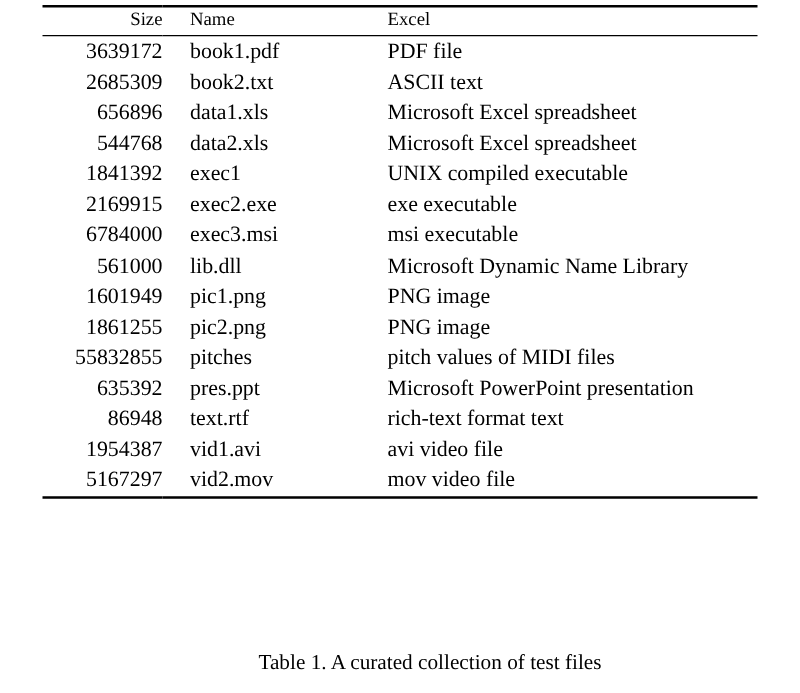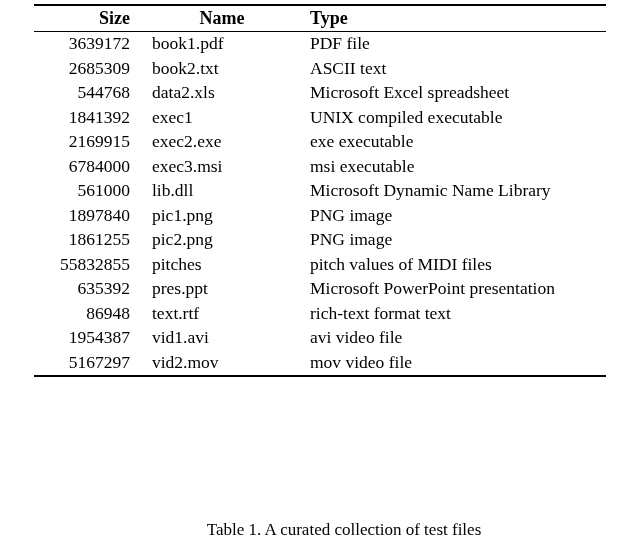--- a/index.html
+++ b/index.html
@@ -42,41 +42,41 @@
     border-top: 2.2px solid #000;
   }
   .rule-mid {
     border-top: 1.2px solid #000;
     margin-top: 20px;
   }
   .rule-bot {
     border-bottom: 2.2px solid #000;
   }
   thead th {
-    font-weight: bold;
-    font-size: 18px;
+    font-weight: normal;
+    font-size: 15px;
     padding-bottom: 5px;
     padding-top: 5px;
   }
   .col-size {
     width: 96px;
     text-align: right;
     padding-right: 0 !important;
   }
   .col-name {
     width: 140px;
     text-align: left;
     padding-left: 22px !important;
   }
   .col-type {
     text-align: left;
     padding-left: 18px !important;
   }
   thead th.col-size { text-align: right; }
-  thead th.col-name { text-align: center; }
+  thead th.col-name { text-align: left; }
   thead th.col-type { text-align: left; }
   .caption {
     position: absolute;
     left: 0;
     right: 0;
     top: 520px;
     text-align: center;
     font-size: 17px;
     color: #000;
     white-space: nowrap;
@@ -88,33 +88,38 @@
 <body>
 
 <div class="page">
 
   <div class="table-wrap">
     <table class="filetable">
       <thead>
         <tr class="rule-top">
           <th class="col-size rule-top">Size</th>
           <th class="col-name rule-top">Name</th>
-          <th class="col-type rule-top">Type</th>
+          <th class="col-type rule-top">Excel</th>
         </tr>
       </thead>
       <tbody id="table-body">
           <tr class="rule-mid">
             <td class="col-size rule-mid">3639172</td>
             <td class="col-name rule-mid">book1.pdf</td>
             <td class="col-type rule-mid">PDF file</td>
           </tr>
           <tr>
             <td class="col-size">2685309</td>
             <td class="col-name">book2.txt</td>
             <td class="col-type">ASCII text</td>
+          </tr>
+          <tr>
+            <td class="col-size">656896</td>
+            <td class="col-name">data1.xls</td>
+            <td class="col-type">Microsoft Excel spreadsheet</td>
           </tr>
           <tr>
             <td class="col-size">544768</td>
             <td class="col-name">data2.xls</td>
             <td class="col-type">Microsoft Excel spreadsheet</td>
           </tr>
           <tr>
             <td class="col-size">1841392</td>
             <td class="col-name">exec1</td>
             <td class="col-type">UNIX compiled executable</td>
@@ -128,21 +133,21 @@
             <td class="col-size">6784000</td>
             <td class="col-name">exec3.msi</td>
             <td class="col-type">msi executable</td>
           </tr>
           <tr>
             <td class="col-size">561000</td>
             <td class="col-name">lib.dll</td>
             <td class="col-type">Microsoft Dynamic Name Library</td>
           </tr>
           <tr>
-            <td class="col-size">1897840</td>
+            <td class="col-size">1601949</td>
             <td class="col-name">pic1.png</td>
             <td class="col-type">PNG image</td>
           </tr>
           <tr>
             <td class="col-size">1861255</td>
             <td class="col-name">pic2.png</td>
             <td class="col-type">PNG image</td>
           </tr>
           <tr>
             <td class="col-size">55832855</td>

